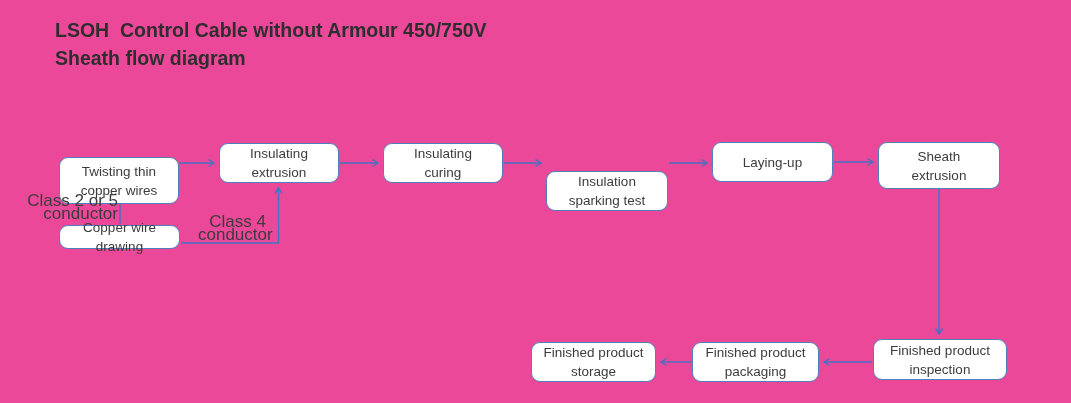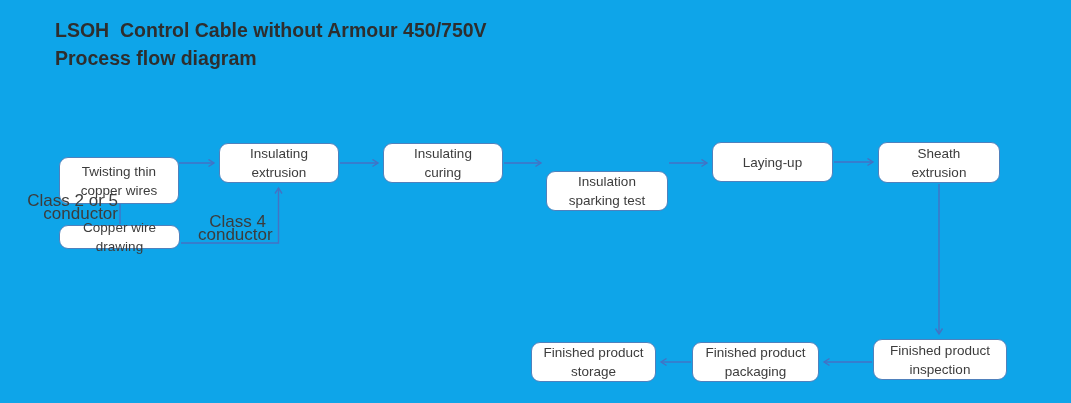--- a/index.html
+++ b/index.html
@@ -4,21 +4,21 @@
 <style>
   html, body {
     margin: 0;
     padding: 0;
     background: #ffffff;
   }
   .canvas {
     position: relative;
     width: 1071px;
     height: 403px;
-    background: #0ea5e9;
+    background: #ec4899;
     font-family: "Liberation Sans", sans-serif;
     overflow: hidden;
   }
   .title {
     position: absolute;
     left: 55px;
     top: 16px;
     font-size: 19.5px;
     font-weight: bold;
     color: #2e2e2e;
@@ -56,34 +56,34 @@
     color: #3c3c3c;
     text-align: right;
     white-space: pre-line;
   }
   
   #n-twisting   { left: 59px;  top: 157px; width: 120px; height: 47px; }
   #n-insext     { left: 219px; top: 143px; width: 120px; height: 40px; }
   #n-inscure    { left: 383px; top: 143px; width: 120px; height: 40px; }
   #n-spark      { left: 546px; top: 143px; width: 122px; height: 40px; margin-top: 28px; }
   #n-laying     { left: 712px; top: 142px; width: 121px; height: 40px; }
-  #n-sheath     { left: 878px; top: 142px; width: 122px; height: 41px; }
+  #n-sheath     { left: 878px; top: 142px; width: 122px; height: 47px; }
   #n-copper     { left: 59px;  top: 225px; width: 121px; height: 24px; }
   #n-inspect    { left: 873px; top: 339px; width: 134px; height: 41px; }
   #n-package    { left: 692px; top: 342px; width: 127px; height: 40px; }
   #n-storage    { left: 531px; top: 342px; width: 125px; height: 40px; }
   #note-class2  { left: 10px;  top: 194px; width: 108px; }
   #note-class1  { left: 198px; top: 215px; width: 68px;  }
 </style>
 </head>
 <body>
 
 <div class="canvas">
 
-  <div class="title"><span>LSOH  Control Cable without Armour 450/750V</span><br><span>Process flow diagram</span></div>
+  <div class="title"><span>LSOH  Control Cable without Armour 450/750V</span><br><span>Sheath flow diagram</span></div>
 
   <svg class="arrow-layer" width="1071" height="403" viewBox="0 0 1071 403" xmlns="http://www.w3.org/2000/svg">
     <defs>
       <marker id="ah" markerWidth="10" markerHeight="10" refX="6.5" refY="4.5" orient="auto" markerUnits="userSpaceOnUse">
         <path d="M1,1 L6.5,4.5 L1,8" fill="none" stroke="#4472c4" stroke-width="1.4"></path>
       </marker>
     </defs>
     <g stroke="#4472c4" stroke-width="1.4" fill="none">
       <path d="M179,163 H214" marker-end="url(#ah)"></path>
       <path d="M340,163 H378" marker-end="url(#ah)"></path>

